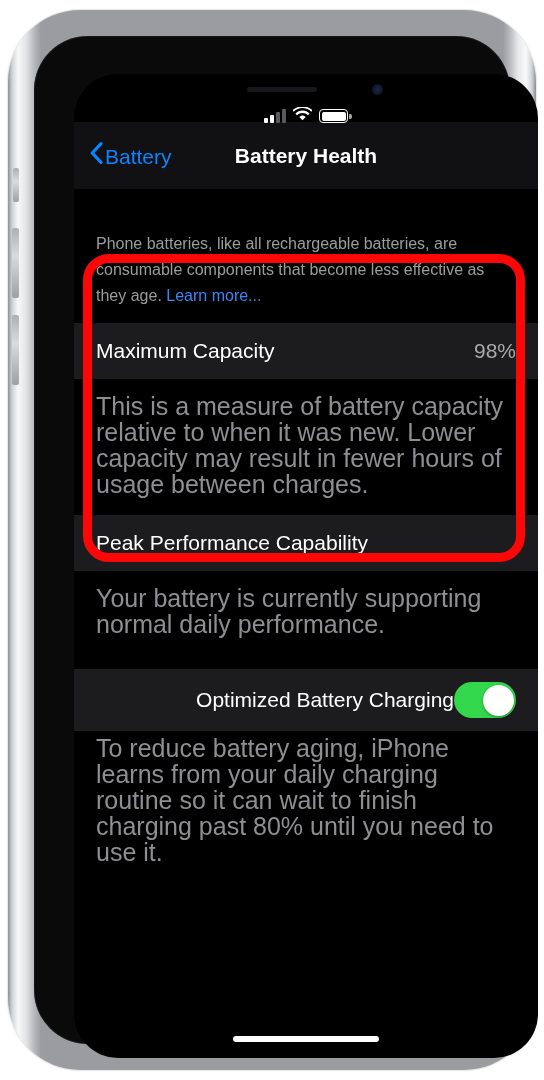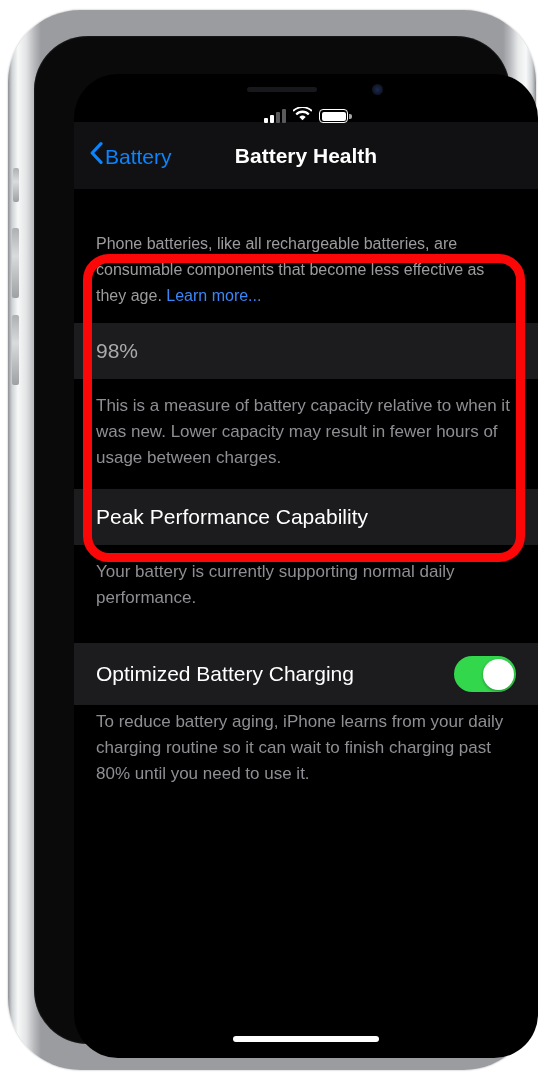--- a/index.html
+++ b/index.html
@@ -232,21 +232,21 @@
     color: #ffffff;
     font-size: 21px;
   }
   .cell-value {
     color: #a9a9ad;
     font-size: 21px;
   }
 
   .cell-desc {
     color: #8e8e93;
-    font-size: 17px;
+    font-size: 25px;
     line-height: 26px;
     padding: 14px 22px 18px 22px;
     background: #000000;
   }
 
   .spacer-sm { height: 14px; background: #000000; }
 
   
   .toggle {
     position: relative;
@@ -359,37 +359,38 @@
 
         <div class="content">
 
           <div class="footnote">
             <span>Phone batteries, like all rechargeable batteries, are consumable components that become less effective as they age. </span><span class="link">Learn more...</span>
           </div>
 
           <div class="group">
 
             <div class="cell">
+              <span class="cell-label">Maximum Capacity</span>
               <span class="cell-value">98%</span>
             </div>
 
             <div class="cell-desc">This is a measure of battery capacity relative to when it was new. Lower capacity may result in fewer hours of usage between charges.</div>
 
             <div class="cell">
               <span class="cell-label">Peak Performance Capability</span>
             </div>
 
             <div class="cell-desc">Your battery is currently supporting normal daily performance.</div>
 
           </div>
 
           <div class="spacer-sm"></div>
 
           <div class="group">
-            <div class="cell" style="min-height:62px;">
+            <div class="cell" style="min-height:62px;justify-content:flex-end;">
               <span class="cell-label">Optimized Battery Charging</span>
               <span class="toggle">
                 <span class="knob"></span>
               </span>
             </div>
             <div class="cell-desc" style="padding-top:4px;">To reduce battery aging, iPhone learns from your daily charging routine so it can wait to finish charging past 80% until you need to use it.</div>
           </div>
 
         </div>
 

